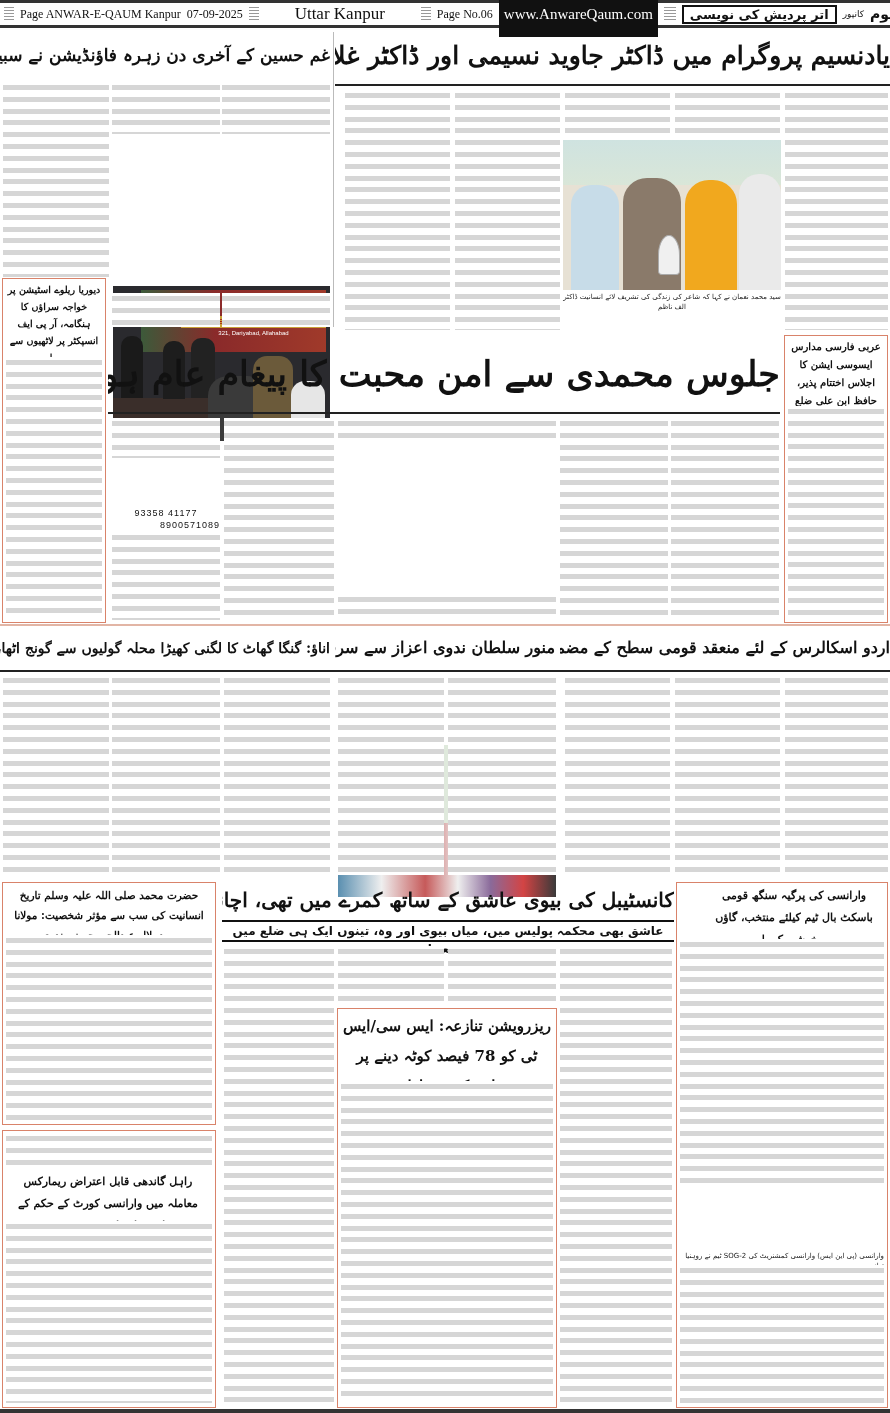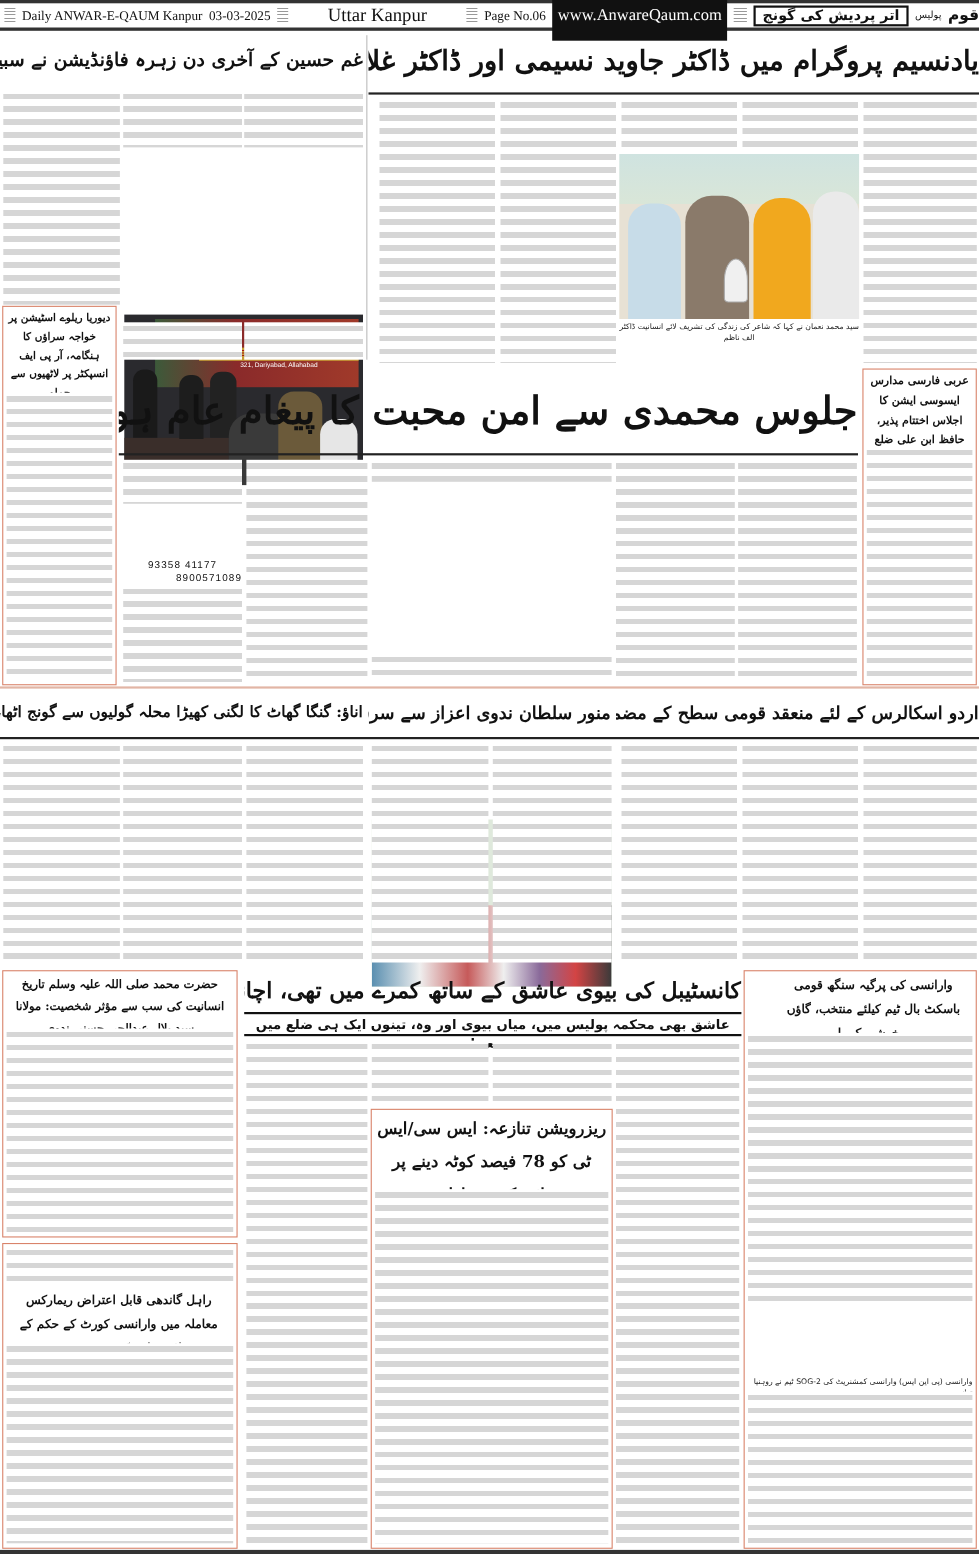--- a/index.html
+++ b/index.html
@@ -22,30 +22,30 @@
   .photo { overflow: hidden; position: relative; }
   .caption { direction: rtl; font-size: 7px; line-height: 10px; color: #222; }
   .phone { font-family: "Liberation Sans", sans-serif; font-size: 9px; letter-spacing: 1px; direction: ltr; text-align: center; color: #111; background: #fff; }
   .subbar { direction: rtl; text-align: center; font-weight: bold; font-size: 12px; border-top: 2px solid #111; border-bottom: 2px solid #111; background: #fff; }
 </style>
 </head>
 <body>
 
 <div class="abs masthead">
   <div class="mh-lines"></div>
-  <span class="mh-text">Daily ANWAR-E-QAUM Kanpur</span>
-  <span class="mh-text">03-03-2025</span>
+  <span class="mh-text">Page ANWAR-E-QAUM Kanpur</span>
+  <span class="mh-text">07-09-2025</span>
   <div class="mh-lines"></div>
   <span class="mh-title" style="margin:0 30px;">Uttar Kanpur</span>
   <div class="mh-lines"></div>
   <span class="mh-text">Page No.06</span>
   <span class="mh-url">www.AnwareQaum.com</span>
   <div class="mh-lines" style="flex:0 0 12px"></div>
-  <span class="mh-urdu-box">اتر پردیش کی گونج</span>
-  <span class="mh-small">پولیس</span>
+  <span class="mh-urdu-box">اتر پردیش کی نویسی</span>
+  <span class="mh-small">کانپور</span>
   <span class="mh-logo">انوار قوم</span>
 
 </div>
 
 <div class="abs headline" style="left:335px; top:32px; width:555px; height:48px; font-size:25px; line-height:48px;">یادنسیم پروگرام میں ڈاکٹر جاوید نسیمی اور ڈاکٹر غلام اشرف قادری کو نسیم شاہجہاں پوری ادبی ایوارڈ سے نوازا گیا</div>
 <div class="abs rule" style="left:335px; top:84px; width:555px;"></div>
 <div class="abs col" style="left:785px; top:90px; width:103px; height:240px;"></div>
 <div class="abs col" style="left:675px; top:90px; width:105px; height:48px;"></div>
 <div class="abs col" style="left:565px; top:90px; width:105px; height:48px;"></div>
 <div class="abs photo" style="left:563px; top:140px; width:218px; height:150px; background: linear-gradient(180deg,#cfe3e0 0%,#d9e6d8 30%,#e7e1d4 30%);">

